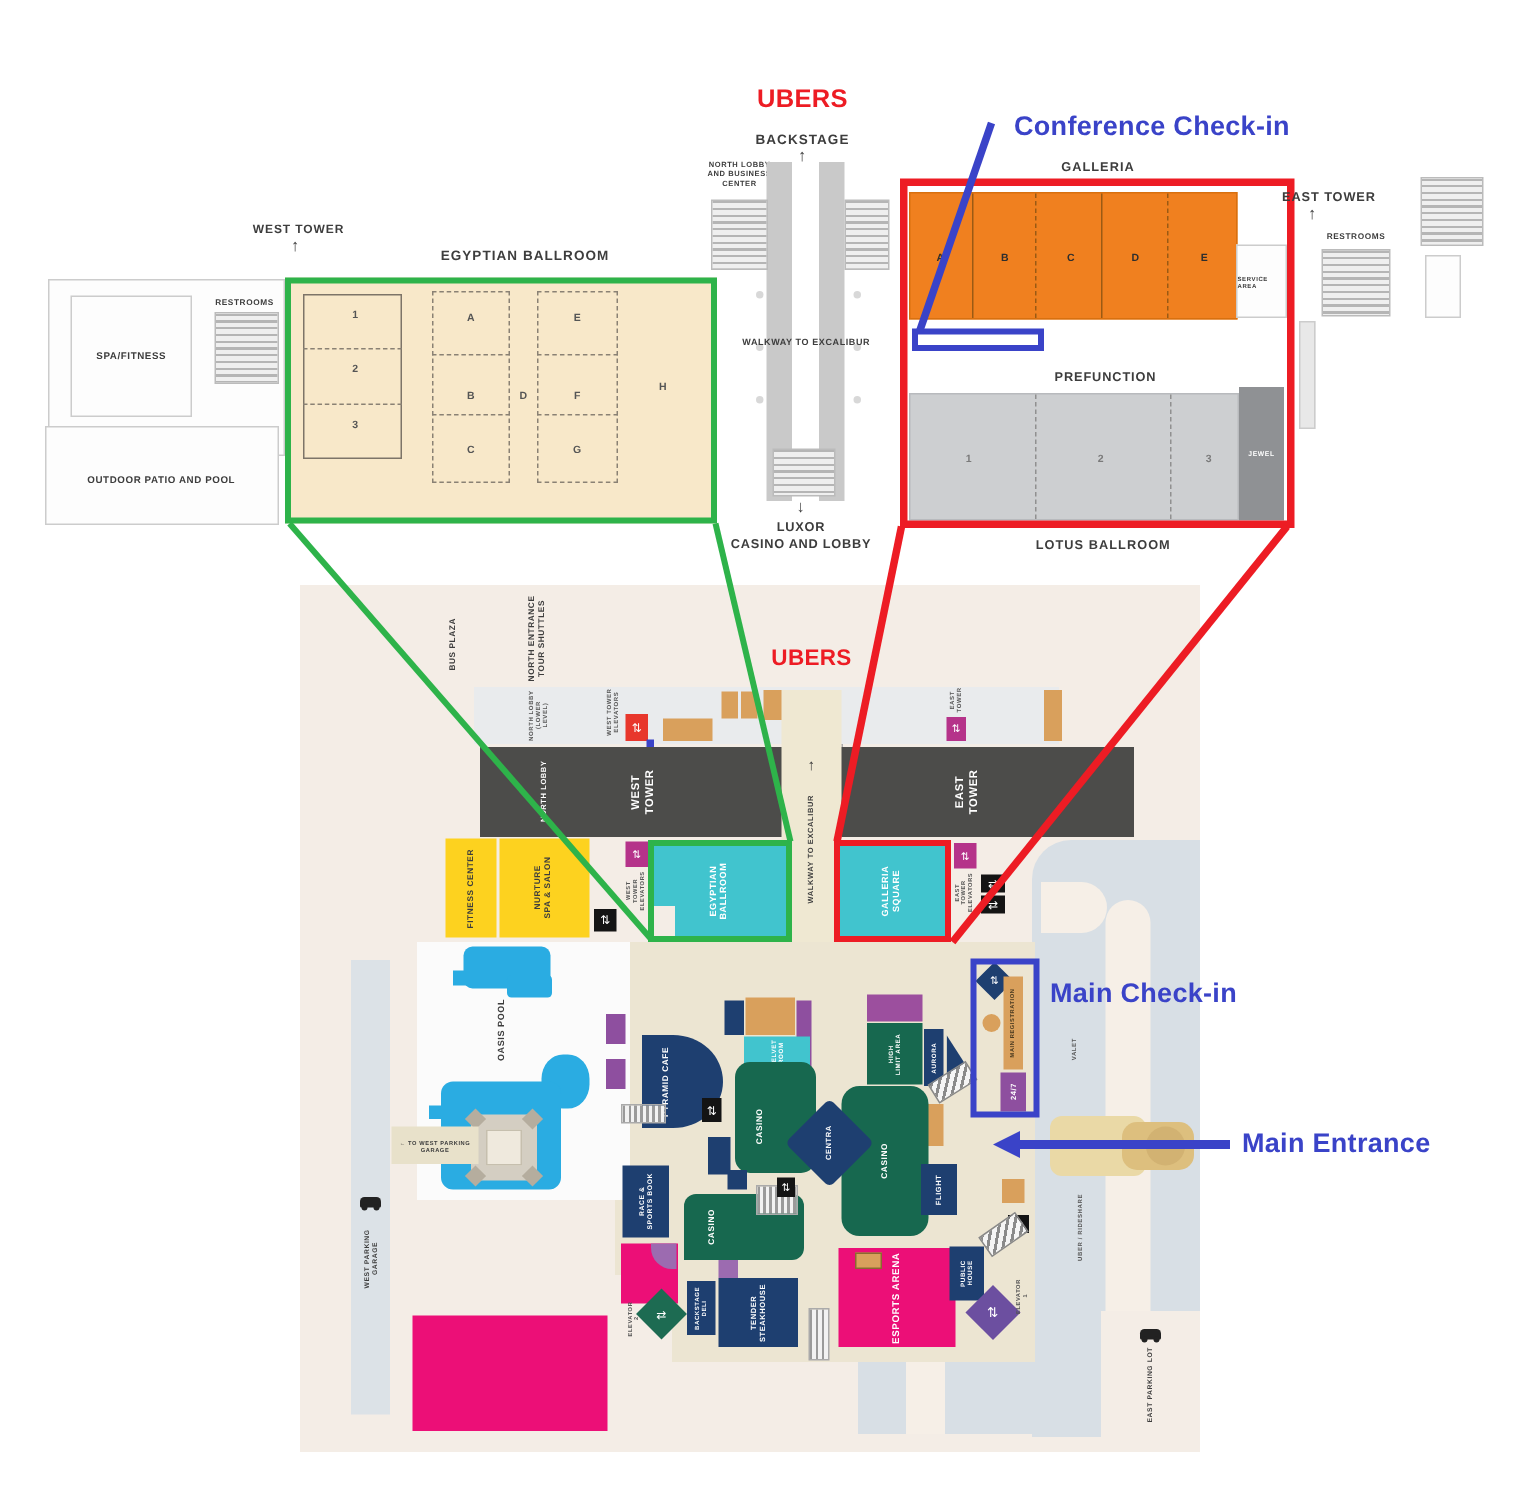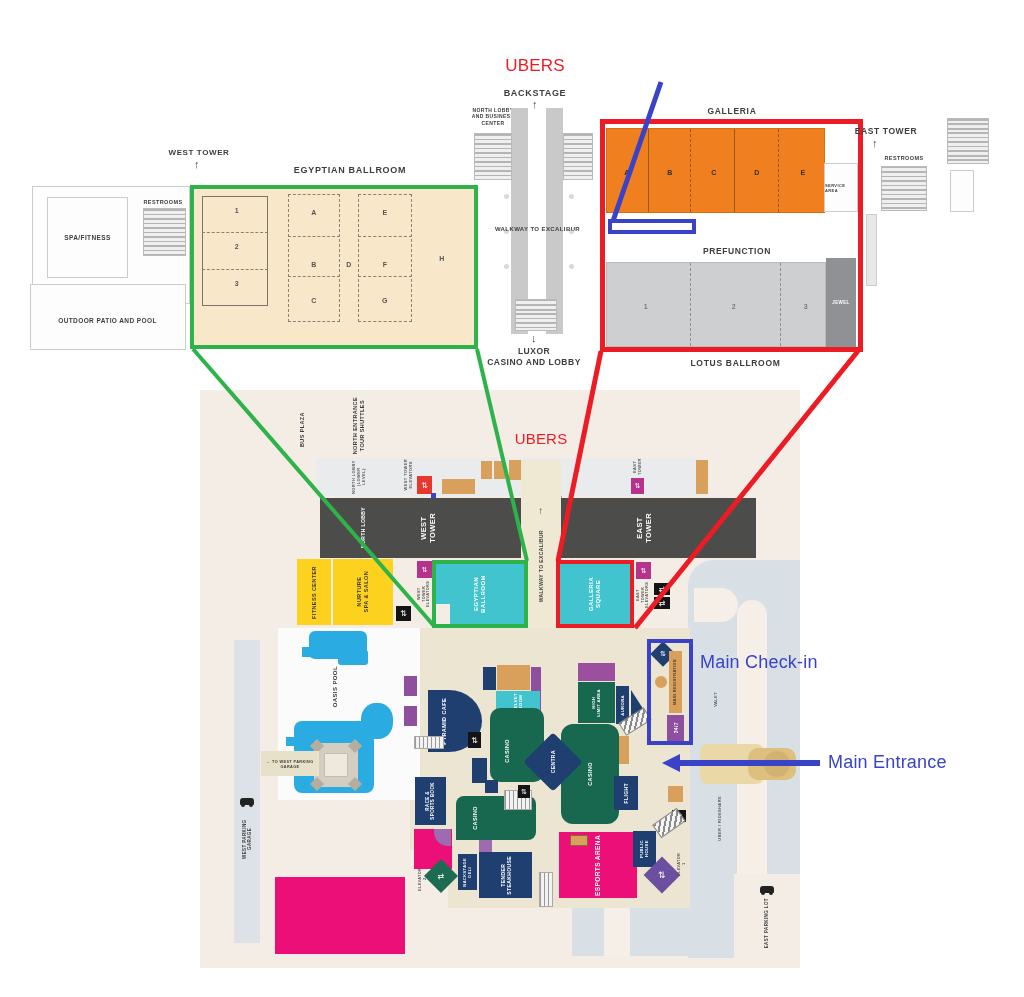--- a/index.html
+++ b/index.html
@@ -19,21 +19,21 @@
   .hatchv{background:repeating-linear-gradient(90deg,#9a9a9a 0 1.5px,#f2f2f2 1.5px 4px);border:1px solid #aaa;box-sizing:border-box}
   .hatchd{background:repeating-linear-gradient(135deg,#8a8a8a 0 2px,#f5f5f5 2px 5px);border:1px solid #888;box-sizing:border-box}
   .esc{position:absolute;background:#141414;color:#fff;display:flex;align-items:center;justify-content:center;box-sizing:border-box}
   .dash-v{position:absolute;border-left:1px dashed #8a8174}
   .dash-h{position:absolute;border-top:1px dashed #8a8174}
   .dot{position:absolute;width:5px;height:5px;border-radius:50%;background:#d8d8d8}
   .car{position:absolute;width:14px;height:7px;background:#222;border-radius:3px 3px 1px 1px}
   .car::before,.car::after{content:"";position:absolute;bottom:-2px;width:4px;height:4px;background:#222;border-radius:50%}
   .car::before{left:1px}.car::after{right:1px}
   svg.overlay{position:absolute;left:0;top:0;z-index:40;pointer-events:none}
-  .anno{position:absolute;z-index:50;font-weight:normal;letter-spacing:.2px}
+  .anno{position:absolute;z-index:50;font-weight:bold;letter-spacing:.2px}
 </style>
 </head>
 <body>
 
 <div id="canvas">
 
   <div class="abs outl" style="left:32px;top:186px;width:158px;height:118px"></div>
   <div class="abs outl" style="left:30px;top:284px;width:156px;height:66px"></div>
   <div class="bx outl" style="left:47px;top:197px;width:81px;height:81px">
     <span class="lbl" style="font-size:6.5px">SPA/FITNESS</span>
@@ -396,16 +396,17 @@
   <svg class="overlay" width="1024" height="997" viewBox="0 0 1024 997">
     <line x1="193" y1="349" x2="434" y2="626" stroke="#2eb34a" stroke-width="4"></line>
     <line x1="477" y1="349" x2="527" y2="561" stroke="#2eb34a" stroke-width="4"></line>
     <line x1="601" y1="351" x2="558" y2="561" stroke="#ed1c24" stroke-width="5"></line>
     <line x1="858" y1="351" x2="635" y2="628" stroke="#ed1c24" stroke-width="5"></line>
     <line x1="661" y1="82" x2="613" y2="221" stroke="#3a43c8" stroke-width="5"></line>
     <line x1="820" y1="763" x2="678" y2="763" stroke="#3a43c8" stroke-width="6"></line>
     <polygon points="680,754 680,772 662,763" fill="#3a43c8"></polygon>
   </svg>
 
+  <div class="anno" style="left:676px;top:74px;width:210px;font-size:18px;color:#3a43c8">Conference Check-in</div>
   <div class="anno" style="left:700px;top:652px;width:140px;font-size:18px;color:#3a43c8">Main Check-in</div>
   <div class="anno" style="left:828px;top:752px;width:130px;font-size:18px;color:#3a43c8">Main Entrance</div>
 
 </div>
 
 </body></html>

